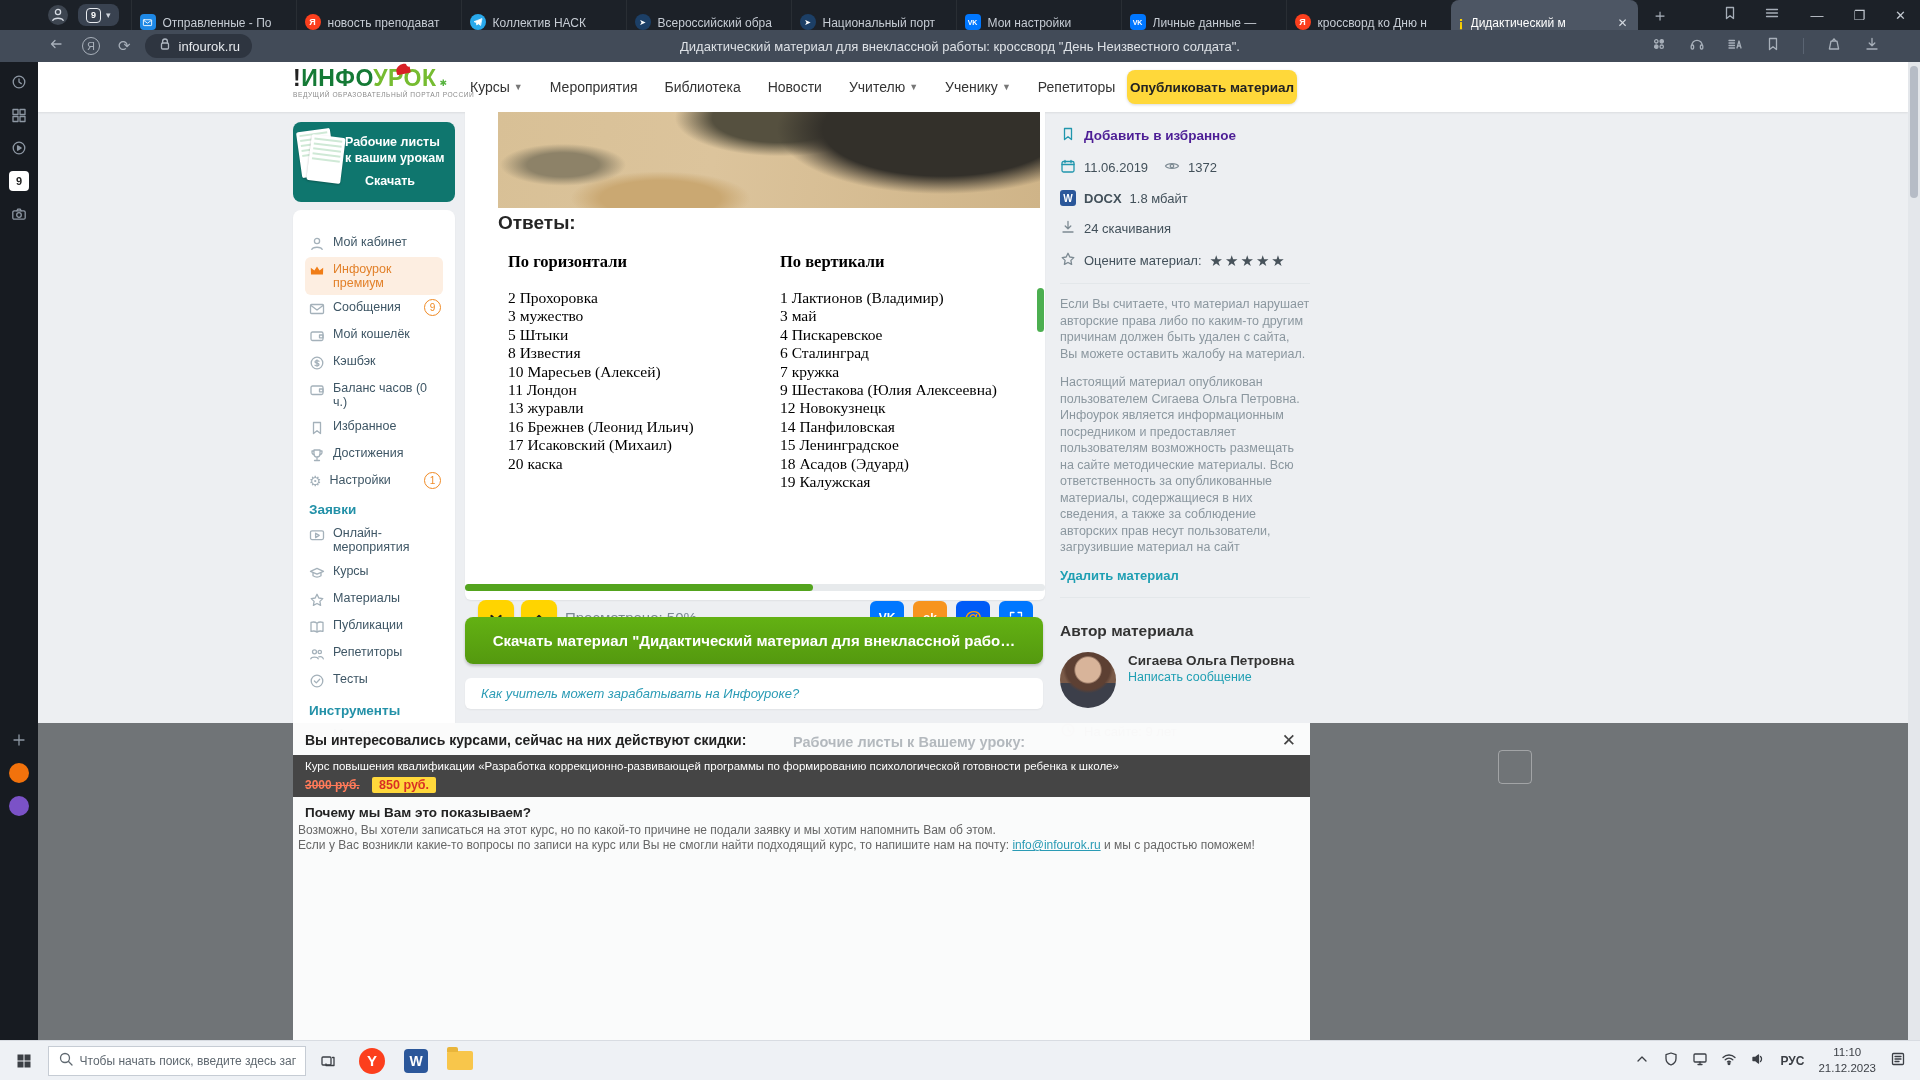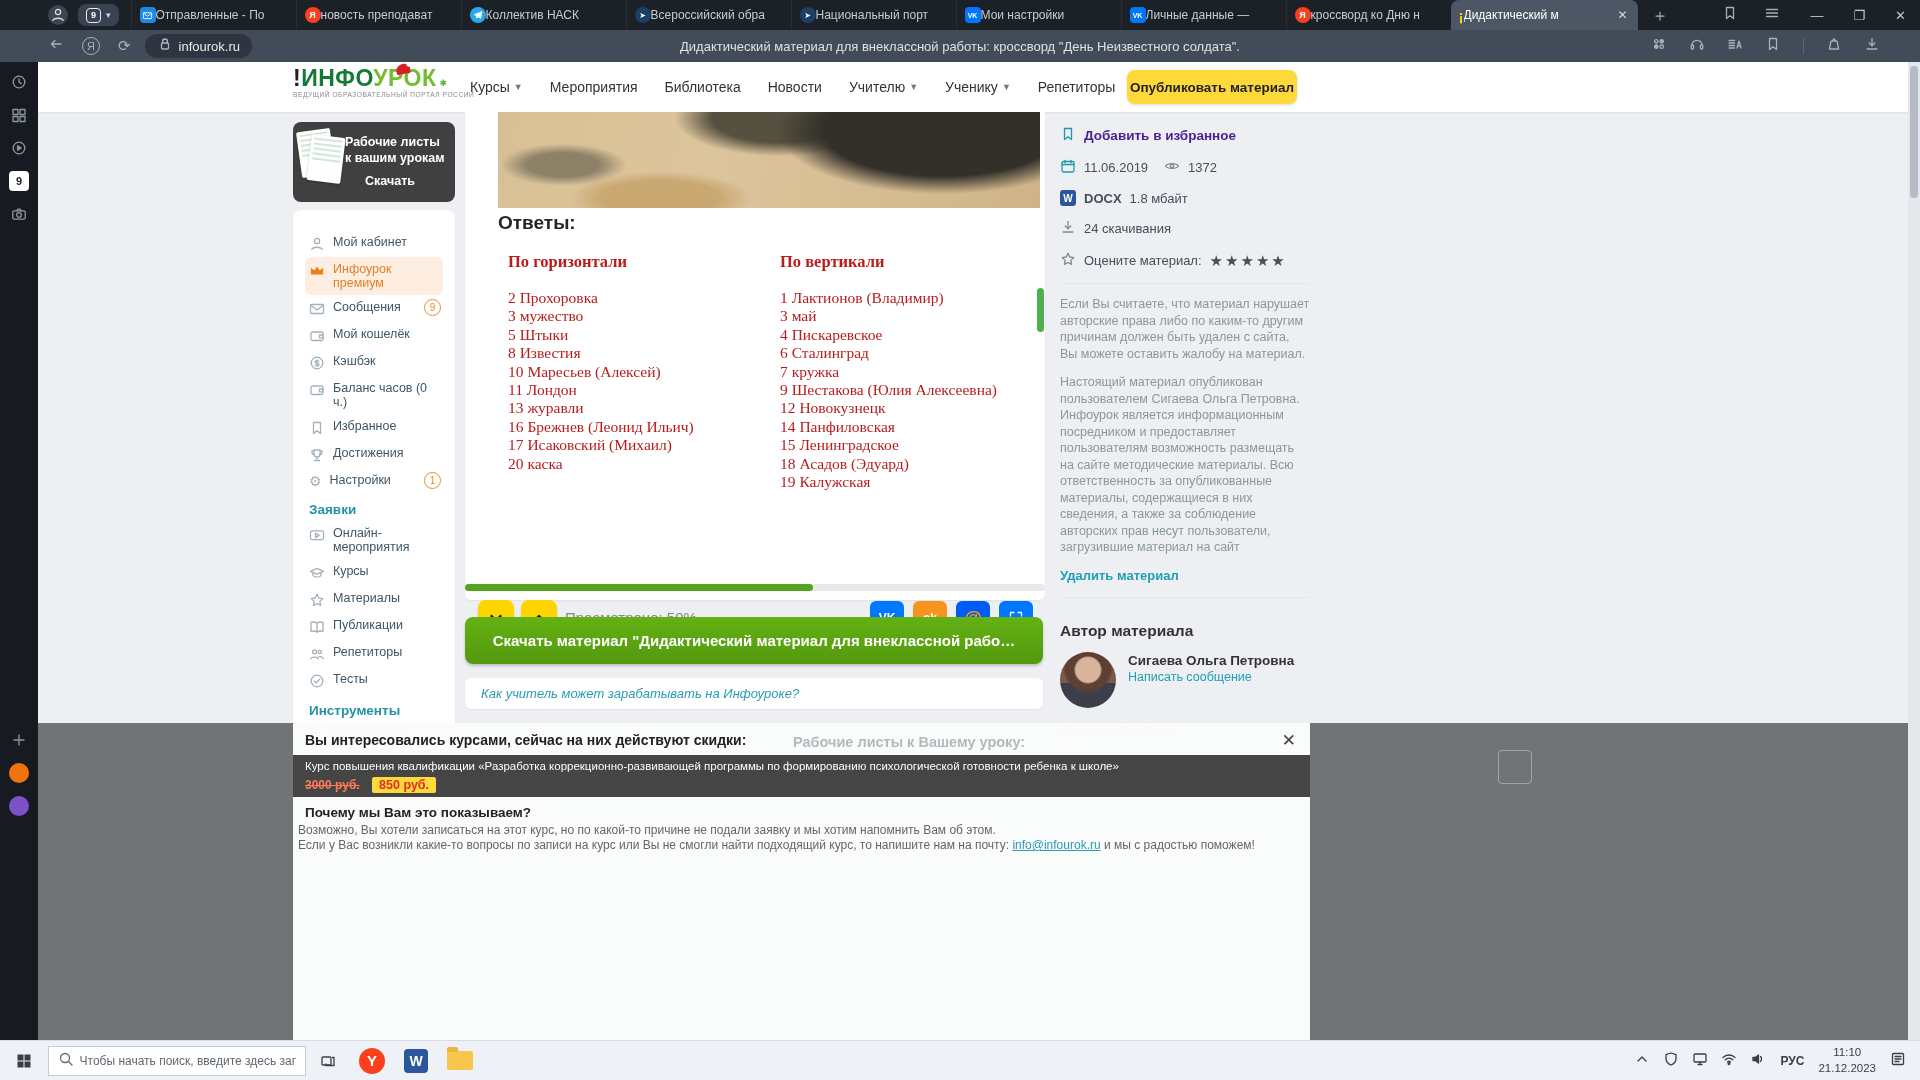--- a/index.html
+++ b/index.html
@@ -7,21 +7,21 @@
   body{font-family:"Liberation Sans","DejaVu Sans",sans-serif;background:#000}
   .ab{position:absolute}
   #screen{position:relative;width:1920px;height:1080px;background:#14171d;overflow:hidden}
 
   
   #tabbar{left:0;top:0;width:1920px;height:30px;background:#1c2128;display:flex;align-items:center}
   .avatar{width:20px;height:20px;border-radius:50%;background:#3d4550;margin:0 10px 0 48px;display:flex;align-items:center;justify-content:center;color:#d6dbe3}
   .tabcounter{height:22px;background:#394250;border-radius:8px;display:flex;align-items:center;gap:5px;padding:0 8px;color:#cfd5dd}
   .tabcounter .nbox{width:15px;height:15px;border:1.5px solid #e8ebef;border-radius:4px;font-size:9px;font-weight:bold;color:#fff;display:flex;align-items:center;justify-content:center}
   #tab-strip{display:flex;align-items:center;height:30px;margin-left:12px}
-  .tab{width:165px;height:30px;display:flex;align-items:center;padding:0 8px;border-left:1px solid rgba(255,255,255,.06);cursor:pointer;overflow:hidden}
+  .tab{width:165px;height:30px;display:flex;align-items:flex-end;gap:7px;padding:0 8px;border-left:1px solid rgba(255,255,255,.06);cursor:pointer;overflow:hidden}
   .tab.active{width:187px;background:#4d5664;border-radius:8px 8px 0 0;border-left:none}
   .tlabel{font-size:12px;color:#c6ccd4;white-space:nowrap;overflow:hidden;flex:1}
   .tab.active .tlabel{color:#fff}
   .tclose{color:#d4d9e0;font-size:12px;padding:0 2px}
   .chip{width:16px;height:16px;border-radius:4px;flex:none;display:flex;align-items:center;justify-content:center;font-weight:bold;color:#fff}
   .chip.circ{border-radius:50%}
   .newtab{color:#aab2bc;font-size:17px;margin-left:14px}
   .strip-ic{color:#a6aeb8;margin-left:26px}
   .winbtn{color:#c4cad2;font-size:13px;margin-left:30px}
   #addrbar{left:0;top:30px;width:1920px;height:32px;background:#424b58;display:flex;align-items:center;color:#aeb6c0}
@@ -47,21 +47,21 @@
   .logo .sub{font-size:6.6px;color:#8a8a8a;letter-spacing:.55px;margin-top:2px}
   .hat{left:358px;top:2px;width:14px;height:10px;background:#d81f26;border-radius:60% 40% 10% 10%;transform:rotate(-12deg)}
   .hat:after{content:"";position:absolute;right:-3px;top:-2px;width:6px;height:6px;background:#fff;border-radius:50%}
   .spark{color:#57b33e;font-size:9px}
   #mainnav{left:432px;top:0;height:50px;display:flex;align-items:center;gap:27px}
   .navitem{font-size:14px;color:#333;display:flex;align-items:center;gap:4px;cursor:pointer}
   .navitem .chev{font-size:9px;color:#777}
   #publishbtn{left:1089px;top:8px;width:170px;height:34px;background:#ffd83a;border:none;border-radius:8px;font-size:13.5px;color:#222;font-weight:bold;cursor:pointer;box-shadow:0 1px 3px rgba(0,0,0,.15)}
 
   
-  #wsbanner{left:255px;top:60px;width:162px;height:80px;background:#404040;border-radius:8px;overflow:hidden;color:#fff;cursor:pointer}
+  #wsbanner{left:255px;top:60px;width:162px;height:80px;background:#0f766e;border-radius:8px;overflow:hidden;color:#fff;cursor:pointer}
   .paper{position:absolute;background:#fff;border-radius:2px;box-shadow:0 1px 2px rgba(0,0,0,.25)}
   .paper i{display:block;height:2px;background:#cfe9d6;margin:3px 3px 0}
   #wsbanner .t1{position:absolute;left:52px;top:12px;font-size:12.5px;font-weight:bold;line-height:1.3}
   #wsbanner .t2{position:absolute;left:72px;top:52px;font-size:12.5px;font-weight:bold}
   #sidemenu{left:255px;top:148px;width:162px;height:532px;background:#fff;border-radius:8px;padding:20px 12px;box-shadow:0 1px 2px rgba(0,0,0,.05);overflow:hidden}
   .sitem{display:flex;align-items:flex-start;gap:8px;padding:5px 4px;font-size:12.5px;color:#3e5665;cursor:pointer;border-radius:6px;position:relative}
   .sitem .ic{color:#a4b1ba;flex:none;margin-top:1px}
   .sitem.hl{background:#fdeee1;color:#e2812a}
   .sitem.hl .ic{color:#f07d17}
   .badge{position:absolute;right:2px;top:4px;width:17px;height:17px;border:1.5px solid #f08a24;border-radius:50%;color:#f08a24;font-size:10px;display:flex;align-items:center;justify-content:center}
@@ -69,21 +69,21 @@
 
   
   #maincard{left:427px;top:50px;width:580px;height:488px;background:#fff;border-radius:0 0 6px 6px;box-shadow:0 1px 2px rgba(0,0,0,.06)}
   #docphoto{left:33px;top:0;width:542px;height:96px;background:
      radial-gradient(ellipse 230px 90px at 82% 18%, #33302a 0 52%, rgba(51,48,42,0) 72%),
      radial-gradient(ellipse 150px 55px at 52% 6%, #55503f 0 45%, rgba(85,80,63,0) 70%),
      radial-gradient(ellipse 90px 30px at 12% 55%, #8d8268 0 40%, rgba(141,130,104,0) 70%),
      radial-gradient(ellipse 120px 36px at 30% 90%, #caa872 0 50%, rgba(202,168,114,0) 75%),
      linear-gradient(100deg,#d8c096 0%,#dcc49c 40%,#cfb488 100%)}
   #answers-title{left:33px;top:100px;font-size:19px;font-weight:bold;color:#252525}
-  .anscol{font-family:"Liberation Serif","DejaVu Serif",serif;color:#b91c1c}
+  .anscol{font-family:"Liberation Serif","DejaVu Serif",serif;color:#000000}
   .anscol .ctitle{font-size:16.5px;font-weight:bold;margin-bottom:17px}
   .anscol .row{font-size:15.5px;line-height:18.4px}
   #across{left:43px;top:140px;width:260px}
   #down{left:315px;top:140px;width:260px}
   #progress{left:0px;top:472px;width:580px;height:7px;background:#e7eaec;border-radius:4px}
   #progress .fill{height:7px;background:#54a41e;border-radius:4px}
   .ybtn{top:488px;width:36px;height:36px;background:#ffd400;border:none;border-radius:8px;display:flex;align-items:center;justify-content:center;color:#1c1c1c;cursor:pointer;box-shadow:0 2px 2px rgba(0,0,0,.15)}
   #viewedlabel{left:100px;top:497px;font-size:15px;color:#7c8a93}
   .sharebtn{top:489px;width:34px;height:34px;border-radius:6px;display:flex;align-items:center;justify-content:center;color:#fff;font-weight:bold;cursor:pointer}
   #dlbtn{left:427px;top:555px;width:578px;height:47px;background:linear-gradient(#63b113,#54990f);border:none;border-radius:8px;color:#fff;font-size:15px;font-weight:bold;cursor:pointer;box-shadow:0 2px 3px rgba(0,0,0,.2);white-space:nowrap;overflow:hidden}

